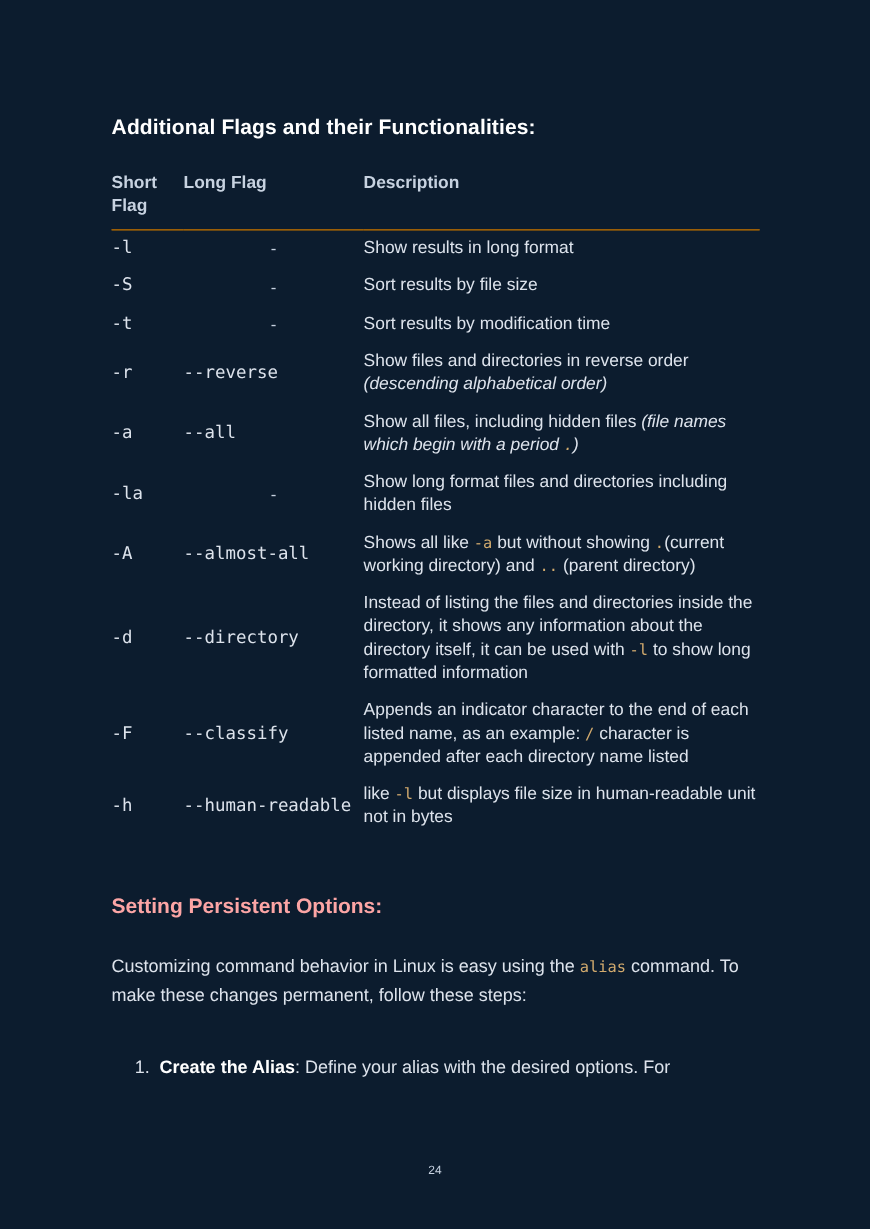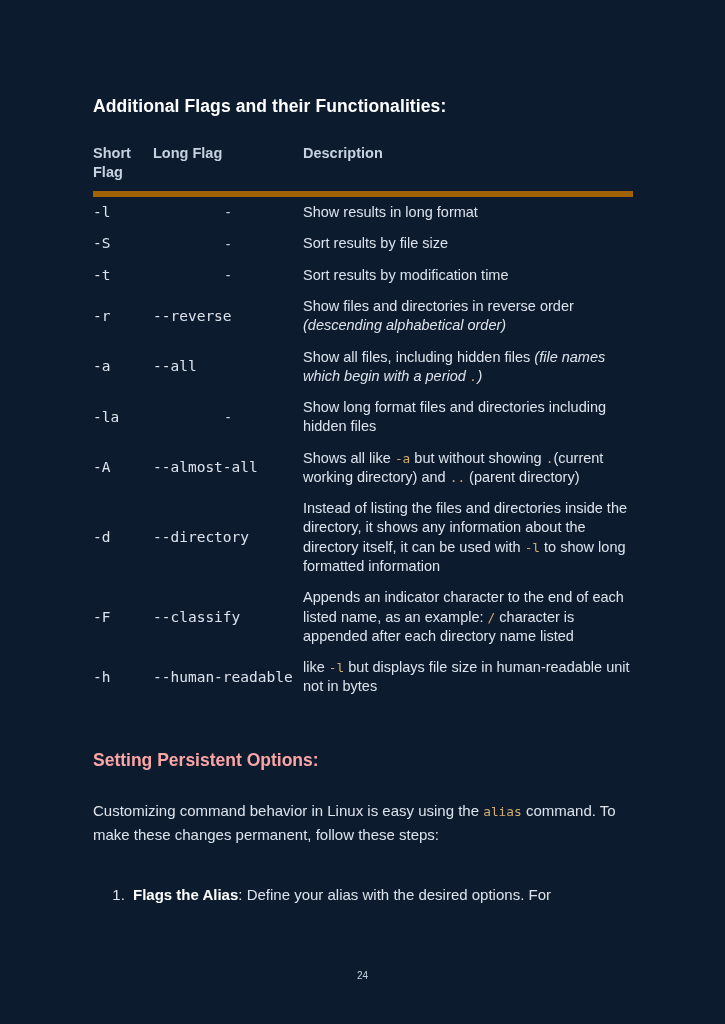--- a/index.html
+++ b/index.html
@@ -43,21 +43,21 @@
     width: 540px;
     table-layout: fixed;
   }
   table.flags th {
     text-align: left;
     vertical-align: top;
     font-size: 14.5px;
     font-weight: bold;
     color: #c7d2e0;
     padding: 0 0 10px 0;
-    border-bottom: 6px solid #a16207;
+    border-bottom: 1px solid #a16207;
     line-height: 1.28;
   }
   table.flags th.c-short { width: 60px; }
   table.flags th.c-long  { width: 150px; margin-top: 12px; }
   table.flags th.c-desc  { width: 330px; }
 
   table.flags td {
     vertical-align: middle;
     font-size: 14.5px;
     color: #dde3ec;
@@ -186,19 +186,19 @@
             <td class="desc">like <code class="inl">-l</code> but displays file size in human-readable unit not in bytes</td>
           </tr>
         </tbody>
     </table>
 
     <h2 class="section-title-2">Setting Persistent Options:</h2>
 
     <p class="para" id="persistent-para">Customizing command behavior in Linux is easy using the <code class="inl">alias</code> command. To make these changes permanent, follow these steps:</p>
 
     <ol class="steps" id="steps-list">
-        <li><b>Flags the Alias</b>: Define your alias with the desired options. For</li>
+        <li><b>Create the Alias</b>: Define your alias with the desired options. For</li>
       </ol>
 
   </div>
 
   <div class="page-number">24</div>
 </div>
 
 </body></html>

